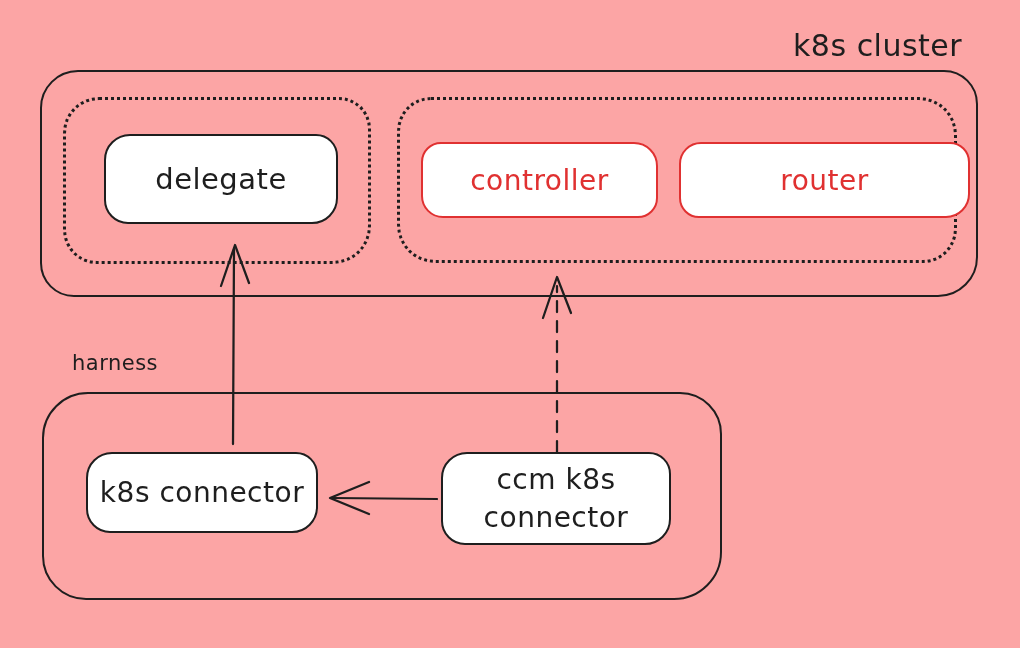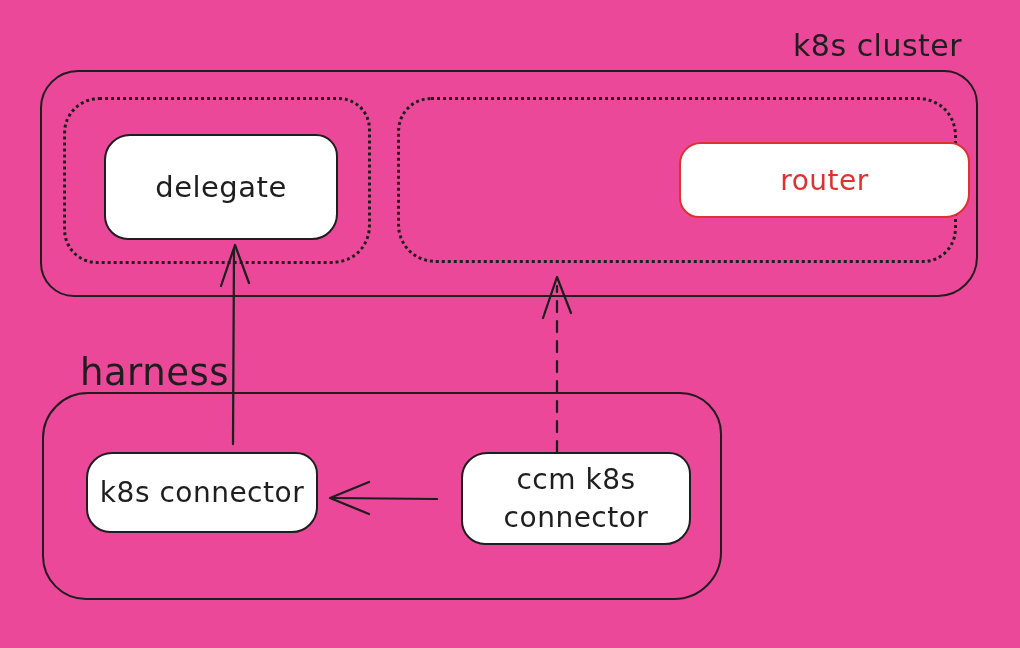--- a/index.html
+++ b/index.html
@@ -5,21 +5,21 @@
   html, body {
     margin: 0;
     padding: 0;
     background: #ffffff;
     font-family: "DejaVu Sans", "Liberation Sans", sans-serif;
   }
   .stage {
     position: relative;
     width: 1020px;
     height: 648px;
-    background: #ec4899;
+    background: #fca5a5;
     overflow: hidden;
   }
   .abs { position: absolute; box-sizing: border-box; }
 
   
   .container {
     border: 2px solid #1e1e1e;
     background: transparent;
   }
   .container.dotted {
@@ -42,35 +42,35 @@
     text-align: center;
     color: #1e1e1e;
     font-size: 28px;
     letter-spacing: 0.5px;
     background: #ffffff;
   }
   .node.red {
     border-color: #e03131;
     color: #e03131;
   }
-  #delegate          { left: 104px; top: 134px; width: 234px; height: 106px; font-size: 29px; }
+  #delegate          { left: 104px; top: 134px; width: 234px; height: 90px; font-size: 29px; }
   #controller        { left: 421px; top: 142px; width: 237px; height: 76px; border-radius: 20px 24px 20px 22px; }
   #router            { left: 679px; top: 142px; width: 291px; height: 76px; border-radius: 22px 20px 24px 20px; }
   #k8s-connector     { left: 86px;  top: 452px; width: 232px; height: 81px; }
-  #ccm-k8s-connector { left: 461px; top: 452px; width: 230px; height: 93px; line-height: 1.35; }
+  #ccm-k8s-connector { left: 441px; top: 452px; width: 230px; height: 93px; line-height: 1.35; }
   #ccm-k8s-connector .wrap { display: inline-block; max-width: 155px; }
 
   
   .float-label {
     color: #1e1e1e;
     white-space: nowrap;
     letter-spacing: 0.5px;
   }
   #k8s-cluster-label { left: 793px; top: 28px; font-size: 30px; }
-  #harness-label     { left: 80px;  top: 351px; font-size: 37px; }
+  #harness-label     { left: 72px;  top: 351px; font-size: 21px; }
 
   
   #arrows {
     position: absolute;
     left: 0; top: 0;
     width: 1020px; height: 648px;
     pointer-events: none;
   }
   #arrows path, #arrows line {
     stroke: #1e1e1e;
@@ -89,20 +89,23 @@
   <div class="abs container dotted" id="group-left"></div>
   <div class="abs container dotted" id="group-right"></div>
   <div class="abs container" id="harness"></div>
 
   <div class="abs float-label" id="k8s-cluster-label">k8s cluster</div>
   <div class="abs float-label" id="harness-label">harness</div>
 
   <div class="abs node" id="delegate">
     <span>delegate</span>
   </div>
+  <div class="abs node red" id="controller">
+    <span>controller</span>
+  </div>
   <div class="abs node red" id="router">
     <span>router</span>
   </div>
   <div class="abs node" id="k8s-connector">
     <span>k8s connector</span>
   </div>
   <div class="abs node" id="ccm-k8s-connector">
     <span class="wrap">ccm k8s connector</span>
   </div>
 

